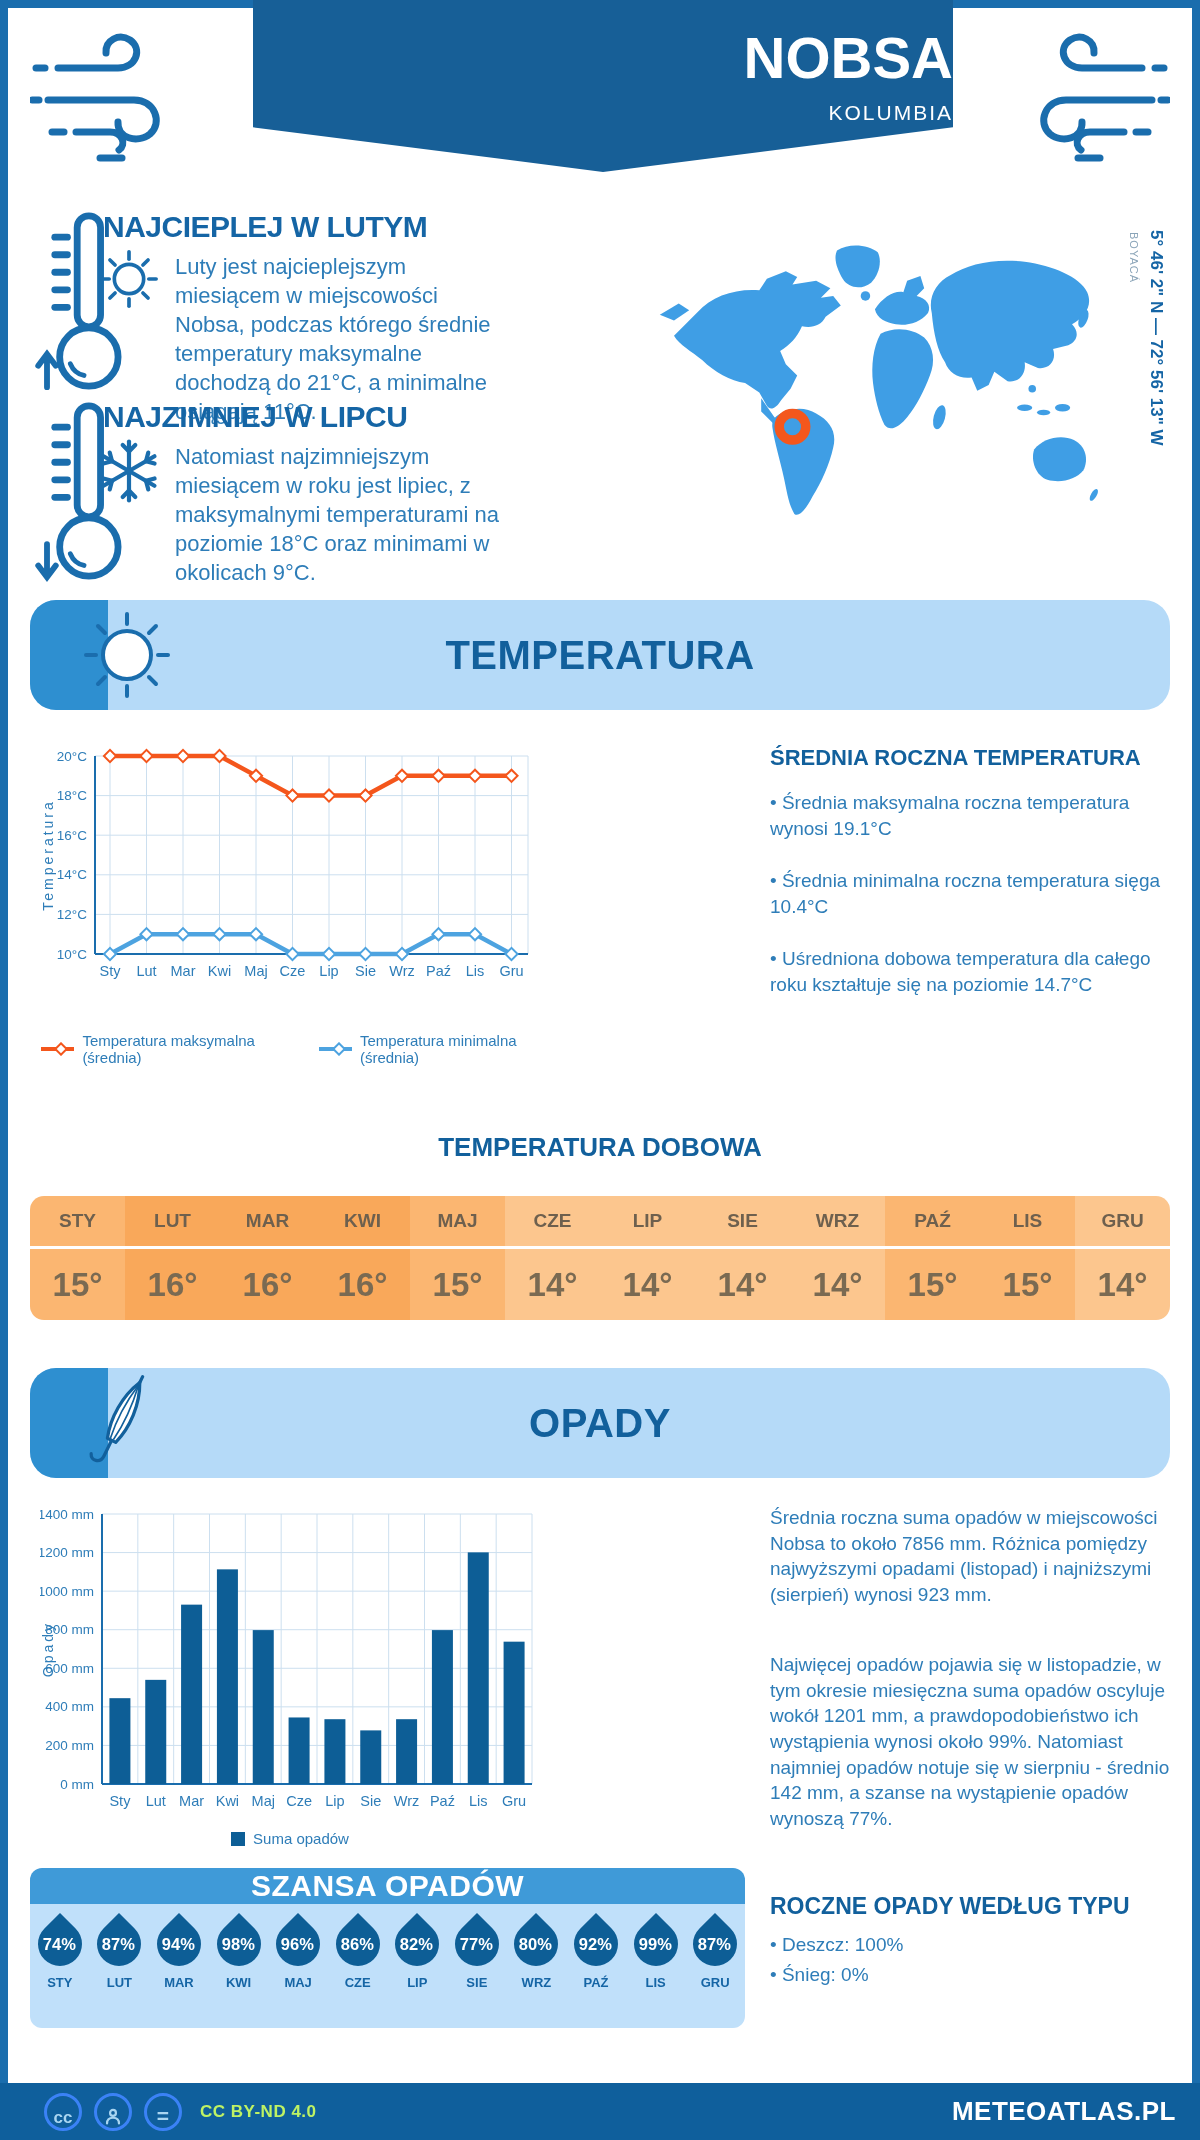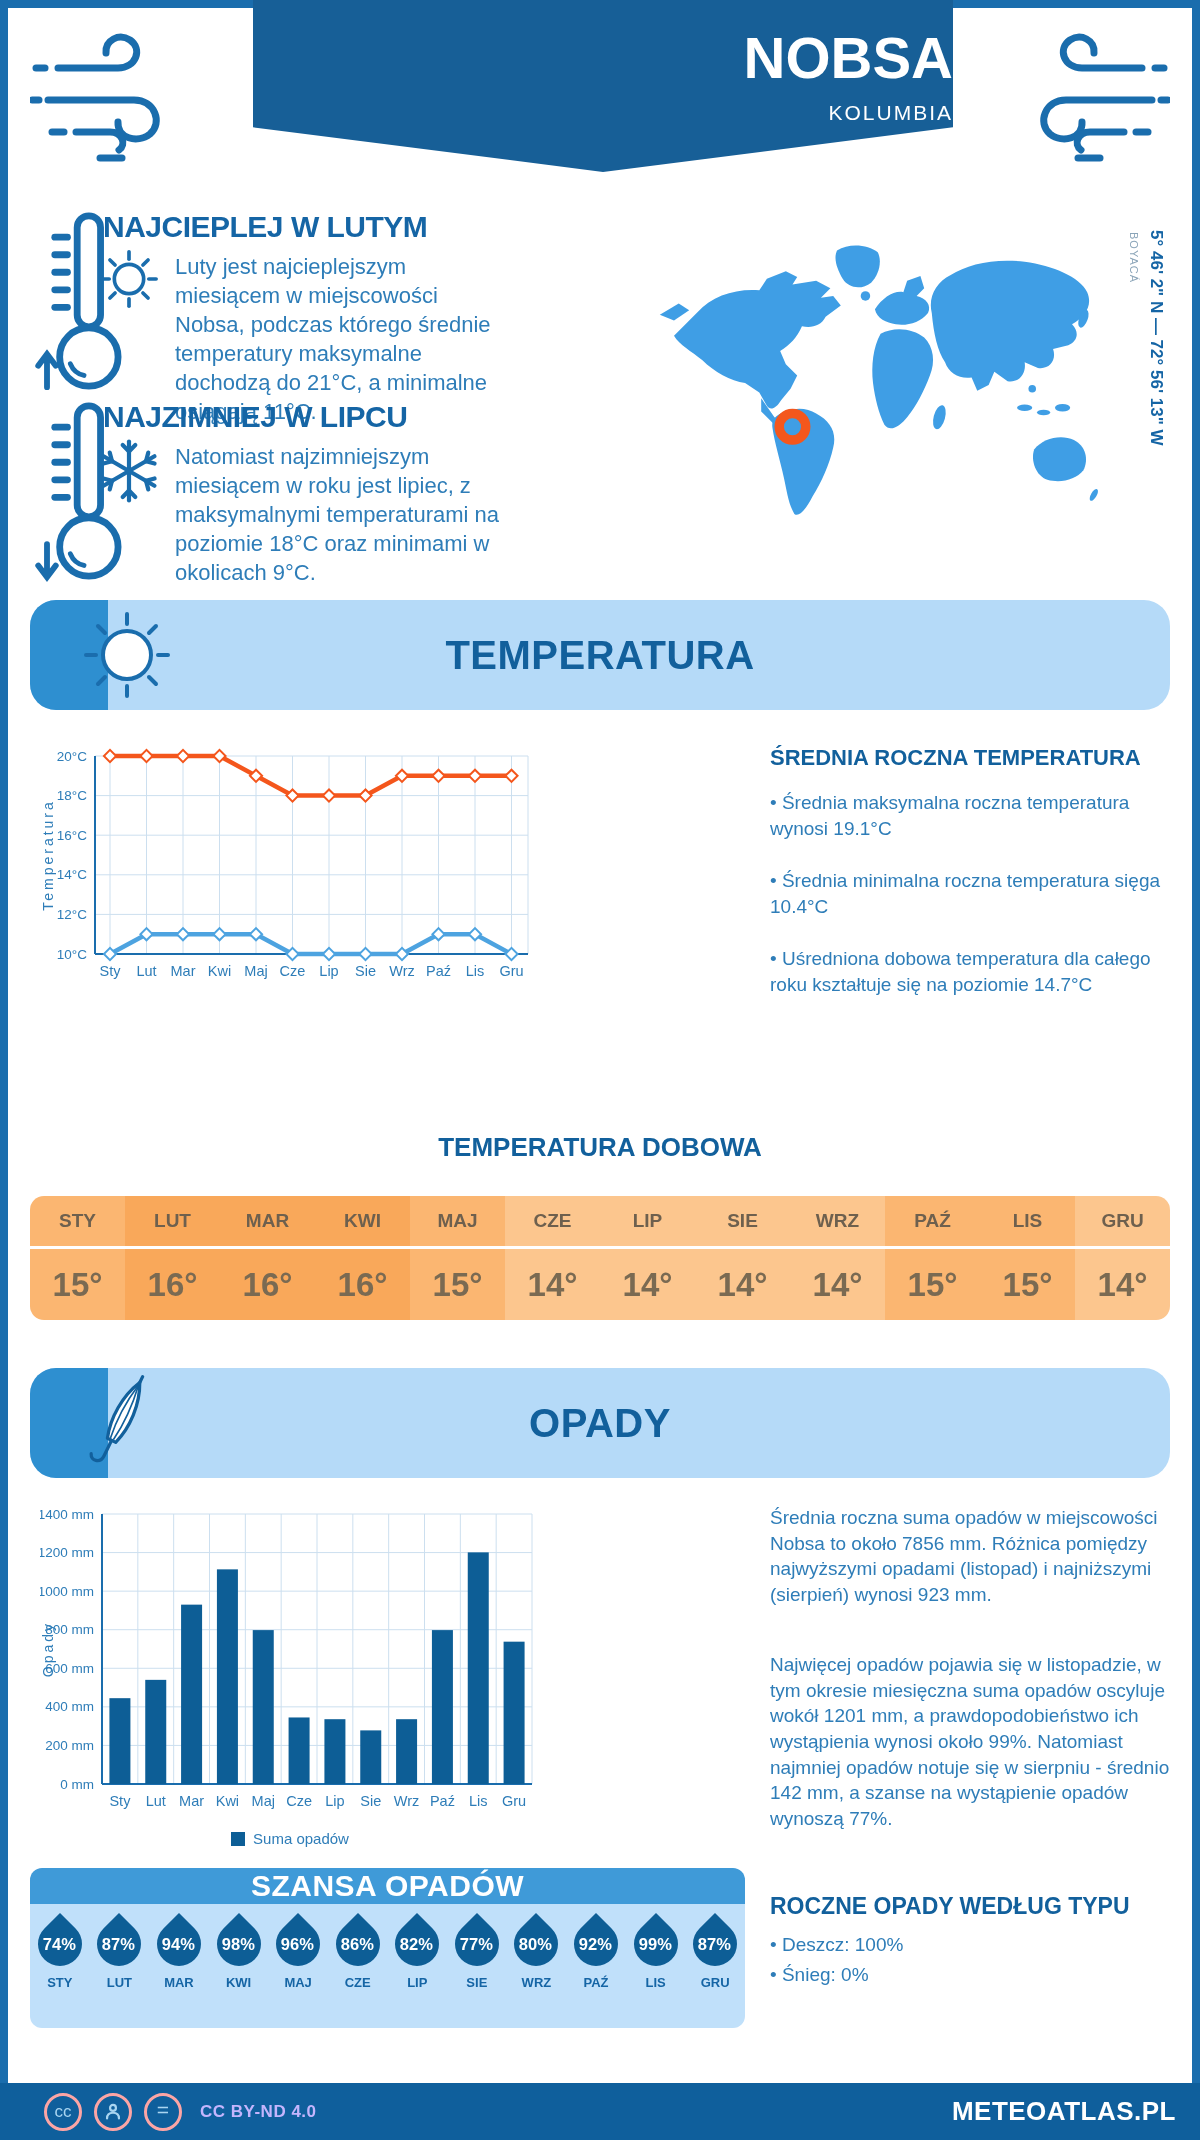--- a/index.html
+++ b/index.html
@@ -61,26 +61,26 @@
                  color:#fff;font-size:30px;font-weight:bold;letter-spacing:0.5px;}
   .chance .cbody{height:124px;background:#c0e0fa;border-radius:0 0 12px 12px;display:flex;padding-top:2px;box-sizing:border-box;}
   .dropcol{flex:1;display:flex;flex-direction:column;align-items:center;}
   .drop{width:44px;height:44px;background:#0d5e96;border-radius:0 50% 50% 50%;transform:rotate(45deg);
         margin-top:16px;display:flex;align-items:center;justify-content:center;}
   .drop span{transform:rotate(-45deg);color:#fff;font-size:16.5px;font-weight:bold;}
   .dmon{margin-top:9px;font-size:13px;font-weight:bold;color:#1565a5;}
 
   
   .footer{position:absolute;left:0;top:2083px;width:1200px;height:57px;background:#0f5f9c;display:flex;align-items:center;}
-  .cc-circle{width:38px;height:38px;border:3px solid #fca5a5;border-radius:50%;display:flex;align-items:center;justify-content:center;
-             color:#a9d5f1;font-weight:normal;margin-left:12px;box-sizing:border-box;}
+  .cc-circle{width:38px;height:38px;border:3px solid #3b82f6;border-radius:50%;display:flex;align-items:flex-end;justify-content:center;
+             color:#a9d5f1;font-weight:bold;margin-left:12px;box-sizing:border-box;}
   .cc-circle.first{margin-left:44px;}
   .cc-circle .cctxt{font-size:17px;}
   .cc-circle .eqtxt{font-size:21px;margin-top:-3px;}
-  .license{margin-left:18px;color:#c4b5fd;font-size:17px;font-weight:bold;letter-spacing:0.5px;}
+  .license{margin-left:18px;color:#bef264;font-size:17px;font-weight:bold;letter-spacing:0.5px;}
   .site{margin-left:auto;margin-right:24px;color:#fff;font-size:26px;font-weight:bold;letter-spacing:0.5px;}
 </style>
 </head>
 <body>
 
 <div class="page">
   <div class="edge top"></div>
   <div class="edge left"></div>
   <div class="edge right"></div>
 
@@ -264,20 +264,36 @@
         <rect x="-4.3" y="-4.3" width="8.6" height="8.6" fill="#fff" stroke="#4da3e0" stroke-width="2" transform="translate(216 192.2) rotate(45)"></rect>
         <rect x="-4.3" y="-4.3" width="8.6" height="8.6" fill="#fff" stroke="#4da3e0" stroke-width="2" transform="translate(252.5 212) rotate(45)"></rect>
         <rect x="-4.3" y="-4.3" width="8.6" height="8.6" fill="#fff" stroke="#4da3e0" stroke-width="2" transform="translate(289 212) rotate(45)"></rect>
         <rect x="-4.3" y="-4.3" width="8.6" height="8.6" fill="#fff" stroke="#4da3e0" stroke-width="2" transform="translate(325.5 212) rotate(45)"></rect>
         <rect x="-4.3" y="-4.3" width="8.6" height="8.6" fill="#fff" stroke="#4da3e0" stroke-width="2" transform="translate(362 212) rotate(45)"></rect>
         <rect x="-4.3" y="-4.3" width="8.6" height="8.6" fill="#fff" stroke="#4da3e0" stroke-width="2" transform="translate(398.5 192.2) rotate(45)"></rect>
         <rect x="-4.3" y="-4.3" width="8.6" height="8.6" fill="#fff" stroke="#4da3e0" stroke-width="2" transform="translate(435 192.2) rotate(45)"></rect>
         <rect x="-4.3" y="-4.3" width="8.6" height="8.6" fill="#fff" stroke="#4da3e0" stroke-width="2" transform="translate(471.5 212) rotate(45)"></rect>
         <text class="ylab" transform="translate(13 113) rotate(-90)" text-anchor="middle">Temperatura</text>
       </svg></div>
+  <div class="legend" style="left:40px;top:1032px;width:500px" id="line-legend">
+      <span class="litem">
+       <svg width="42" height="14">
+         <line x1="1" y1="7" x2="41" y2="7" stroke="#f4561c" stroke-width="4"></line>
+         <rect x="-4" y="-4" width="8" height="8" fill="#fff" stroke="#f4561c" stroke-width="2" transform="translate(21 7) rotate(45)"></rect>
+       </svg>
+        <span>Temperatura maksymalna (średnia)</span>
+      </span>
+      <span class="litem">
+       <svg width="42" height="14">
+         <line x1="1" y1="7" x2="41" y2="7" stroke="#4da3e0" stroke-width="4"></line>
+         <rect x="-4" y="-4" width="8" height="8" fill="#fff" stroke="#4da3e0" stroke-width="2" transform="translate(21 7) rotate(45)"></rect>
+       </svg>
+        <span>Temperatura minimalna (średnia)</span>
+      </span>
+    </div>
 
   <div class="rhead" style="left:770px;top:745px">ŚREDNIA ROCZNA TEMPERATURA</div>
   <div class="rtext" style="left:770px;top:790px">• Średnia maksymalna roczna temperatura wynosi 19.1°C</div>
   <div class="rtext" style="left:770px;top:868px">• Średnia minimalna roczna temperatura sięga 10.4°C</div>
   <div class="rtext" style="left:770px;top:946px">• Uśredniona dobowa temperatura dla całego roku kształtuje się na poziomie 14.7°C</div>
 
   <div class="dailytitle" style="top:1132px">TEMPERATURA DOBOWA</div>
   <div class="dtable" id="daily-table">
       <div class="tcol" style="background:#fbb671">
        <div class="th">STY</div>

